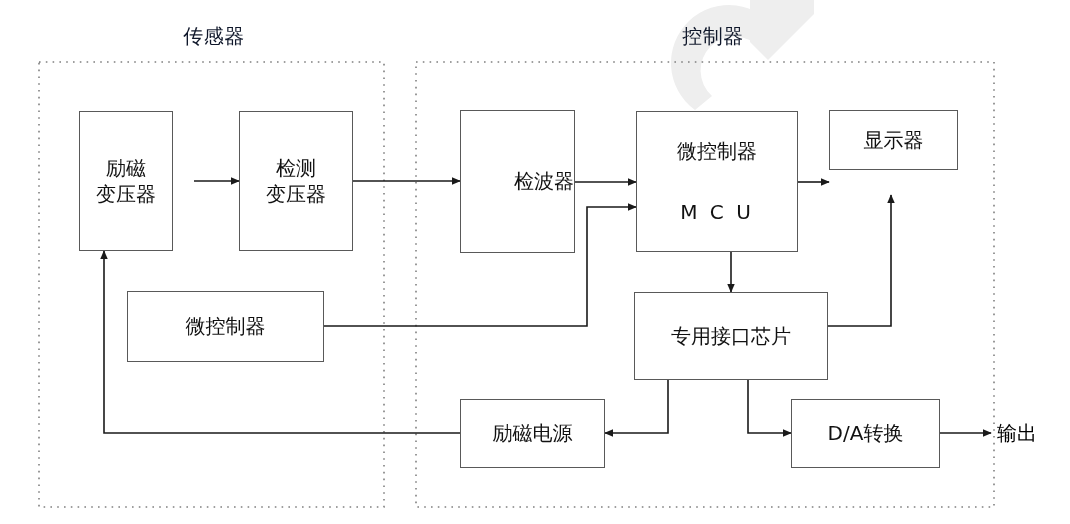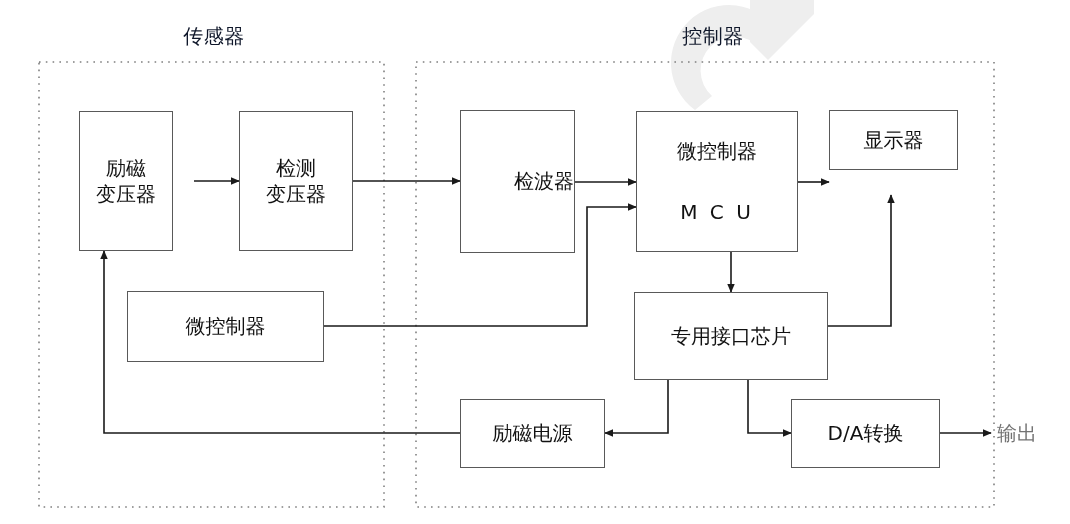--- a/index.html
+++ b/index.html
@@ -47,21 +47,21 @@
     font-size: 20px;
     line-height: 1.32;
     text-align: center;
     white-space: nowrap;
   }
   .blk .ln { display: block; }
   .blk .ln-mcu { letter-spacing: 3px; }
   .free-label {
     position: absolute;
     font-size: 20px;
-    color: #737373;
+    color: #000000;
     white-space: nowrap;
     line-height: 1;
   }
   .wm {
     position: absolute;
     pointer-events: none;
   }
 </style>
 </head>
 <body>

